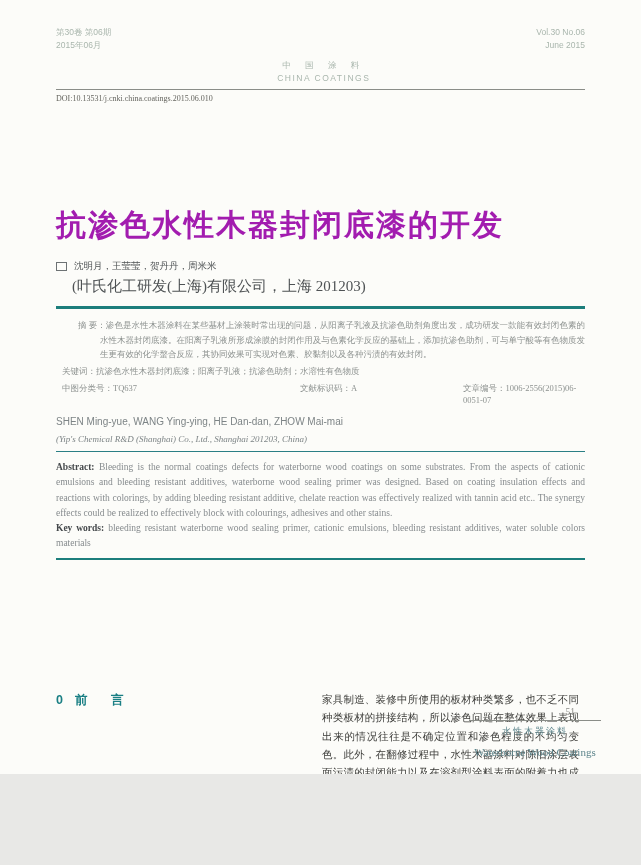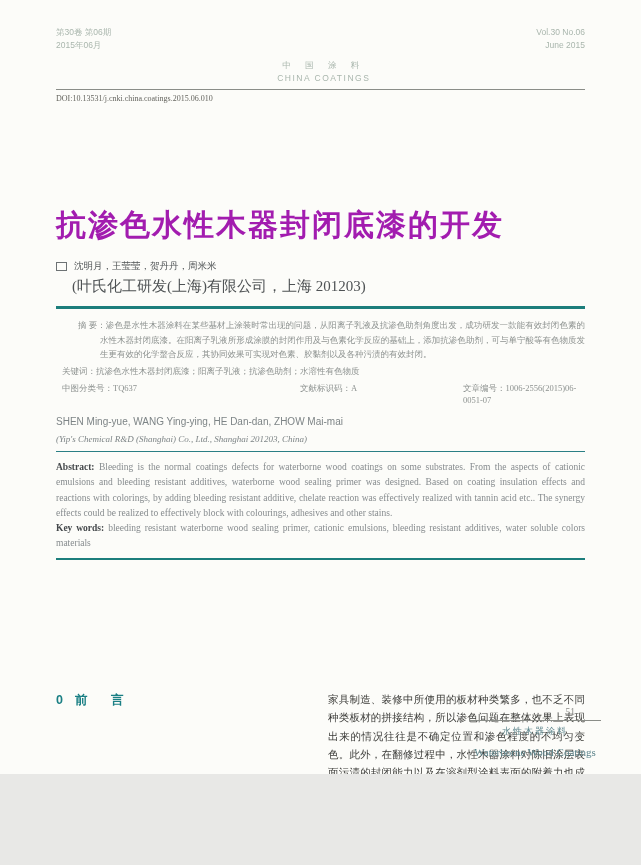--- a/index.html
+++ b/index.html
@@ -37,21 +37,21 @@
   
   .title-en{margin-top:22px;font-family:"Liberation Sans",sans-serif;
     font-size:21px;line-height:29px;font-weight:700;color:#0e7d89;}
   .authors-en{margin-top:11px;font-size:10px;color:#7d8486;font-family:"Liberation Sans",sans-serif;}
   .affil-en{margin-top:7px;font-size:9px;font-style:italic;color:#7d8486;}
   .rule-thin{height:1px;background:#2a7f85;margin-top:7px;}
   .abs-en{margin-top:8px;font-size:9.5px;line-height:15.3px;color:#868b8e;text-align:justify;}
   .abs-en .lbl{font-weight:700;color:#45494c;}
   .rule-mid{height:2px;background:#1c7e7c;margin-top:6px;}
   
-  .body-cols{display:flex;gap:15px;margin-top:131px;}
+  .body-cols{display:flex;gap:9px;margin-top:131px;}
   .col{width:257px;font-size:10.5px;line-height:18.4px;color:#3b3b38;text-align:justify;}
   .sec-head{font-family:"Liberation Sans",sans-serif;font-size:12.5px;font-weight:700;
     color:#1a7f84;margin:0 0 7px 0;}
   .sec-head .num{margin-right:12px;}
   .sec-head .ttl{letter-spacing:10px;}
   .para{margin:0;text-indent:2em;}
   sup{font-size:7px;line-height:0;}
   
   .footer{position:absolute;right:40px;bottom:16px;width:132px;text-align:center;
     font-family:"Liberation Serif",serif;}

